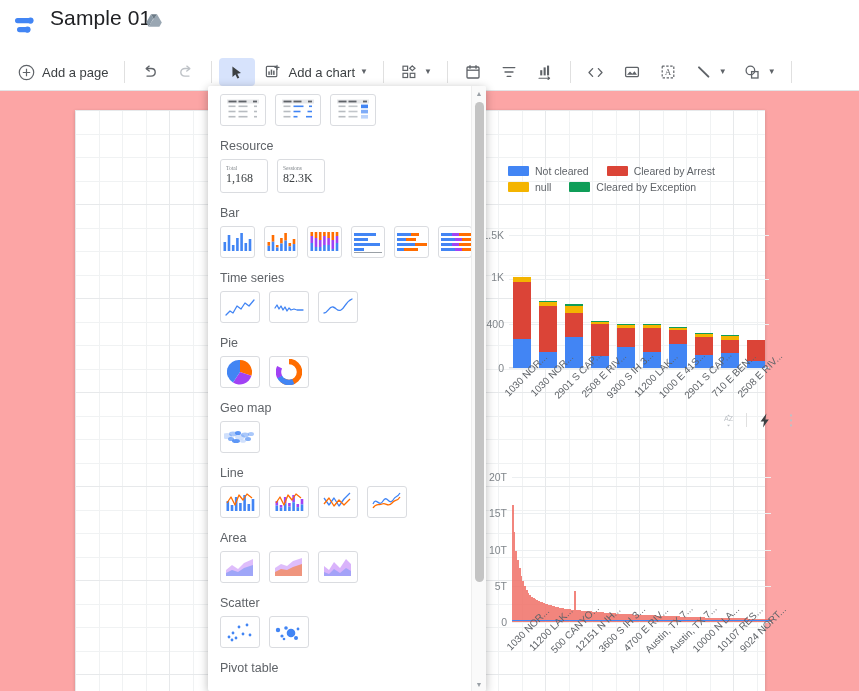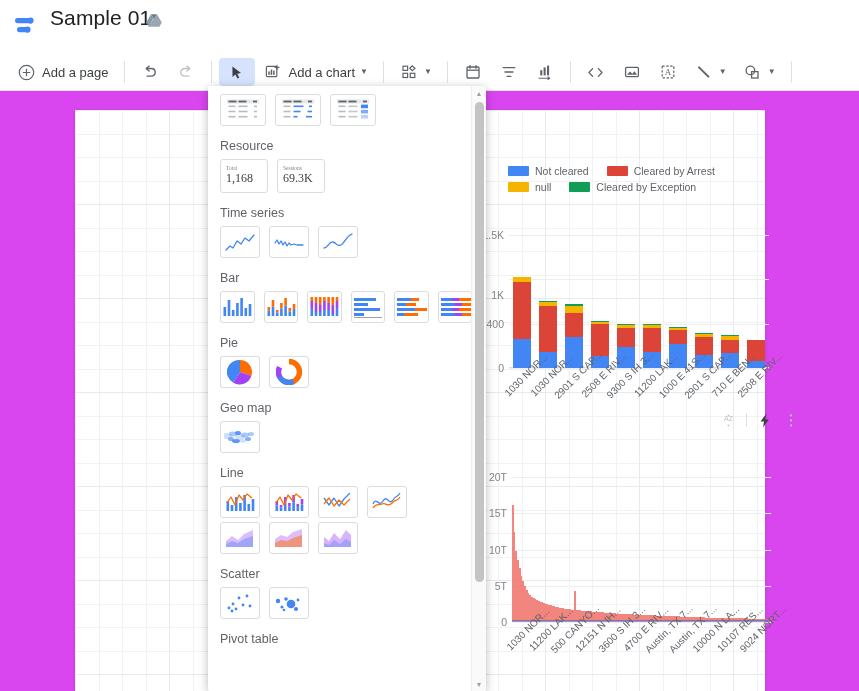--- a/index.html
+++ b/index.html
@@ -25,21 +25,21 @@
            border-bottom:1px solid #e3e4e6;display:flex;align-items:center;}
   .tb-btn{display:flex;align-items:center;height:28px;padding:0 8px;border-radius:4px;cursor:pointer;color:#3c4043;font-size:13px;white-space:nowrap;}
   .tb-btn.active{background:#d7e3fc;}
   .tb-sep{width:1px;height:22px;background:#e0e0e0;margin:0 7px;}
   .tb-icon{display:inline-flex;align-items:center;justify-content:center;width:20px;height:20px;}
   .tb-label{margin-left:6px;}
   .caret{margin-left:5px;font-size:8px;line-height:1;color:#5f6368;}
   .layout-theme{margin-left:14px;color:#5f6368;font-size:13px;cursor:pointer;}
 
   
-  .canvas-area{position:absolute;left:0;top:91px;width:859px;height:600px;background:#d946ef;}
+  .canvas-area{position:absolute;left:0;top:91px;width:859px;height:600px;background:#fca5a5;}
   .page{position:absolute;left:75px;top:19px;width:690px;height:582px;background:#fff;
         box-shadow:0 1px 3px rgba(60,64,67,.25);}
   .grid{position:absolute;inset:0;
     background-image:
       repeating-linear-gradient(to right, #eef0f1 0 1px, transparent 1px 23.5px),
       repeating-linear-gradient(to bottom, #eef0f1 0 1px, transparent 1px 23.5px);
     opacity:.85;}
   .grid.heavy{position:absolute;inset:0;
     background-image:
       repeating-linear-gradient(to right, #e6e8ea 0 1px, transparent 1px 94px),
@@ -290,21 +290,21 @@
               <span>Cleared by Exception</span>
             </div>
           </div>
         <div class="plot" id="plot1" style="position:absolute;left:34px;top:48px;right:6px;height:155px;">
           <div class="axis-base"></div>
         <div class="gline" style="top: 155px;"></div>
             <div class="ylab" style="top: 155px;">0</div>
             <div class="gline" style="top: 110.714px;"></div>
             <div class="ylab" style="top: 110.714px;">400</div>
             <div class="gline" style="top: 66.4286px;"></div>
-            <div class="ylab" style="top: 82px;">1K</div>
+            <div class="ylab" style="top: 64px;">1K</div>
             <div class="gline" style="top: 22.1429px;"></div>
             <div class="ylab" style="top: 22.1429px;">1.5K</div>
             <div class="bars">
               <div class="bcol">
                 <div class="bstack">
                   <div class="bseg" style="height: 29.2286px; background: rgb(66, 133, 244);"></div>
                   <div class="bseg" style="height: 56.6857px; background: rgb(219, 68, 55);"></div>
                   <div class="bseg" style="height: 4.87143px; background: rgb(244, 180, 0);"></div>
                 </div>
               </div>
@@ -707,47 +707,21 @@
         </div>
         <div class="sec">
           <div class="sec-title">Resource</div>
           <div class="tiles">
             <div class="tile sc">
               <div class="sc-cap">Total</div>
               <div class="sc-val">1,168</div>
             </div>
             <div class="tile sc">
               <div class="sc-cap">Sessions</div>
-              <div class="sc-val">69.3K</div>
-            </div>
-          </div>
-        </div>
-        <div class="sec">
-          <div class="sec-title">Time series</div>
-          <div class="tiles">
-            <div class="tile">
-              <span style="display: flex;">
-                <svg width="32" height="20" viewBox="0 0 32 20">
-                  <path d="M2 18 L6 14 L9 16 L13 9 L17 12 L21 6 L25 9 L30 3" fill="none" stroke="#4285f4" stroke-width="1.3" stroke-linecap="round" stroke-linejoin="round"></path>
-                </svg>
-              </span>
-            </div>
-            <div class="tile">
-              <span style="display: flex;">
-                <svg width="32" height="20" viewBox="0 0 32 20">
-                  <path d="M2 11 L4 8 L6 12 L8 9 L10 13 L12 10 L14 14 L16 11 L18 13 L21 12 L24 13 L27 13 L30 13" fill="none" stroke="#4285f4" stroke-width="1.3" stroke-linecap="round" stroke-linejoin="round"></path>
-                </svg>
-              </span>
-            </div>
-            <div class="tile">
-              <span style="display: flex;">
-                <svg width="32" height="20" viewBox="0 0 32 20">
-                  <path d="M2 16 C6 16 7 9 11 10 C15 11 15 15 19 13 C23 11 23 5 30 2" fill="none" stroke="#4285f4" stroke-width="1.3" stroke-linecap="round" stroke-linejoin="round"></path>
-                </svg>
-              </span>
+              <div class="sc-val">82.3K</div>
             </div>
           </div>
         </div>
         <div class="sec">
           <div class="sec-title">Bar</div>
           <div class="tiles">
             <div class="tile">
               <span style="display: flex;">
                 <svg width="32" height="24" viewBox="0 0 32 24">
                   <rect x="2.5" y="12" width="2.6" height="9" fill="#4285f4"></rect>
@@ -846,20 +820,46 @@
                   <rect x="20" y="13" width="12" height="3" fill="#ff6d01"></rect>
                   <rect x="2" y="18" width="14" height="3" fill="#4285f4"></rect>
                   <rect x="16" y="18" width="7" height="3" fill="#a142f4"></rect>
                   <rect x="23" y="18" width="9" height="3" fill="#ff6d01"></rect>
                 </svg>
               </span>
             </div>
           </div>
         </div>
         <div class="sec">
+          <div class="sec-title">Time series</div>
+          <div class="tiles">
+            <div class="tile">
+              <span style="display: flex;">
+                <svg width="32" height="20" viewBox="0 0 32 20">
+                  <path d="M2 18 L6 14 L9 16 L13 9 L17 12 L21 6 L25 9 L30 3" fill="none" stroke="#4285f4" stroke-width="1.3" stroke-linecap="round" stroke-linejoin="round"></path>
+                </svg>
+              </span>
+            </div>
+            <div class="tile">
+              <span style="display: flex;">
+                <svg width="32" height="20" viewBox="0 0 32 20">
+                  <path d="M2 11 L4 8 L6 12 L8 9 L10 13 L12 10 L14 14 L16 11 L18 13 L21 12 L24 13 L27 13 L30 13" fill="none" stroke="#4285f4" stroke-width="1.3" stroke-linecap="round" stroke-linejoin="round"></path>
+                </svg>
+              </span>
+            </div>
+            <div class="tile">
+              <span style="display: flex;">
+                <svg width="32" height="20" viewBox="0 0 32 20">
+                  <path d="M2 16 C6 16 7 9 11 10 C15 11 15 15 19 13 C23 11 23 5 30 2" fill="none" stroke="#4285f4" stroke-width="1.3" stroke-linecap="round" stroke-linejoin="round"></path>
+                </svg>
+              </span>
+            </div>
+          </div>
+        </div>
+        <div class="sec">
           <div class="sec-title">Pie</div>
           <div class="tiles">
             <div class="tile">
               <span style="display: flex;">
                 <svg width="26" height="26" viewBox="0 0 26 26">
                   <path d="M13 13 L13 1 A12 12 0 0 1 24.4 16.8 Z" fill="#ff6d01"></path>
                   <path d="M13 13 L24.4 16.8 A12 12 0 0 1 6 23.4 Z" fill="#a142f4"></path>
                   <path d="M13 13 L6 23.4 A12 12 0 0 1 13 1 Z" fill="#4285f4"></path>
                 </svg>
               </span>
@@ -946,20 +946,21 @@
               <span style="display: flex;">
                 <svg width="32" height="24" viewBox="0 0 32 24">
                   <path d="M2 14 C5 6 8 18 12 11 C16 4 18 16 22 10 C25 5 26 8 29 3" fill="none" stroke="#4285f4" stroke-width="1.3"></path>
                   <path d="M2 18 C6 12 7 16 11 14 C15 12 17 18 21 13 C24 9 26 12 29 7" fill="none" stroke="#ff6d01" stroke-width="1.3"></path>
                 </svg>
               </span>
             </div>
           </div>
         </div>
         <div class="sec">
+          <div class="sec-title">Area</div>
           <div class="tiles">
             <div class="tile">
               <span style="display: flex;">
                 <svg width="32" height="22" viewBox="0 0 32 22">
                   <path d="M2 20 L2 14 L8 9 L14 13 L20 7 L29 3 L29 20 Z" fill="#a142f4" opacity=".35"></path>
                   <path d="M2 20 L2 17 L8 14 L14 16 L20 12 L29 9 L29 20 Z" fill="#4285f4" opacity=".4"></path>
                 </svg>
               </span>
             </div>
             <div class="tile">

